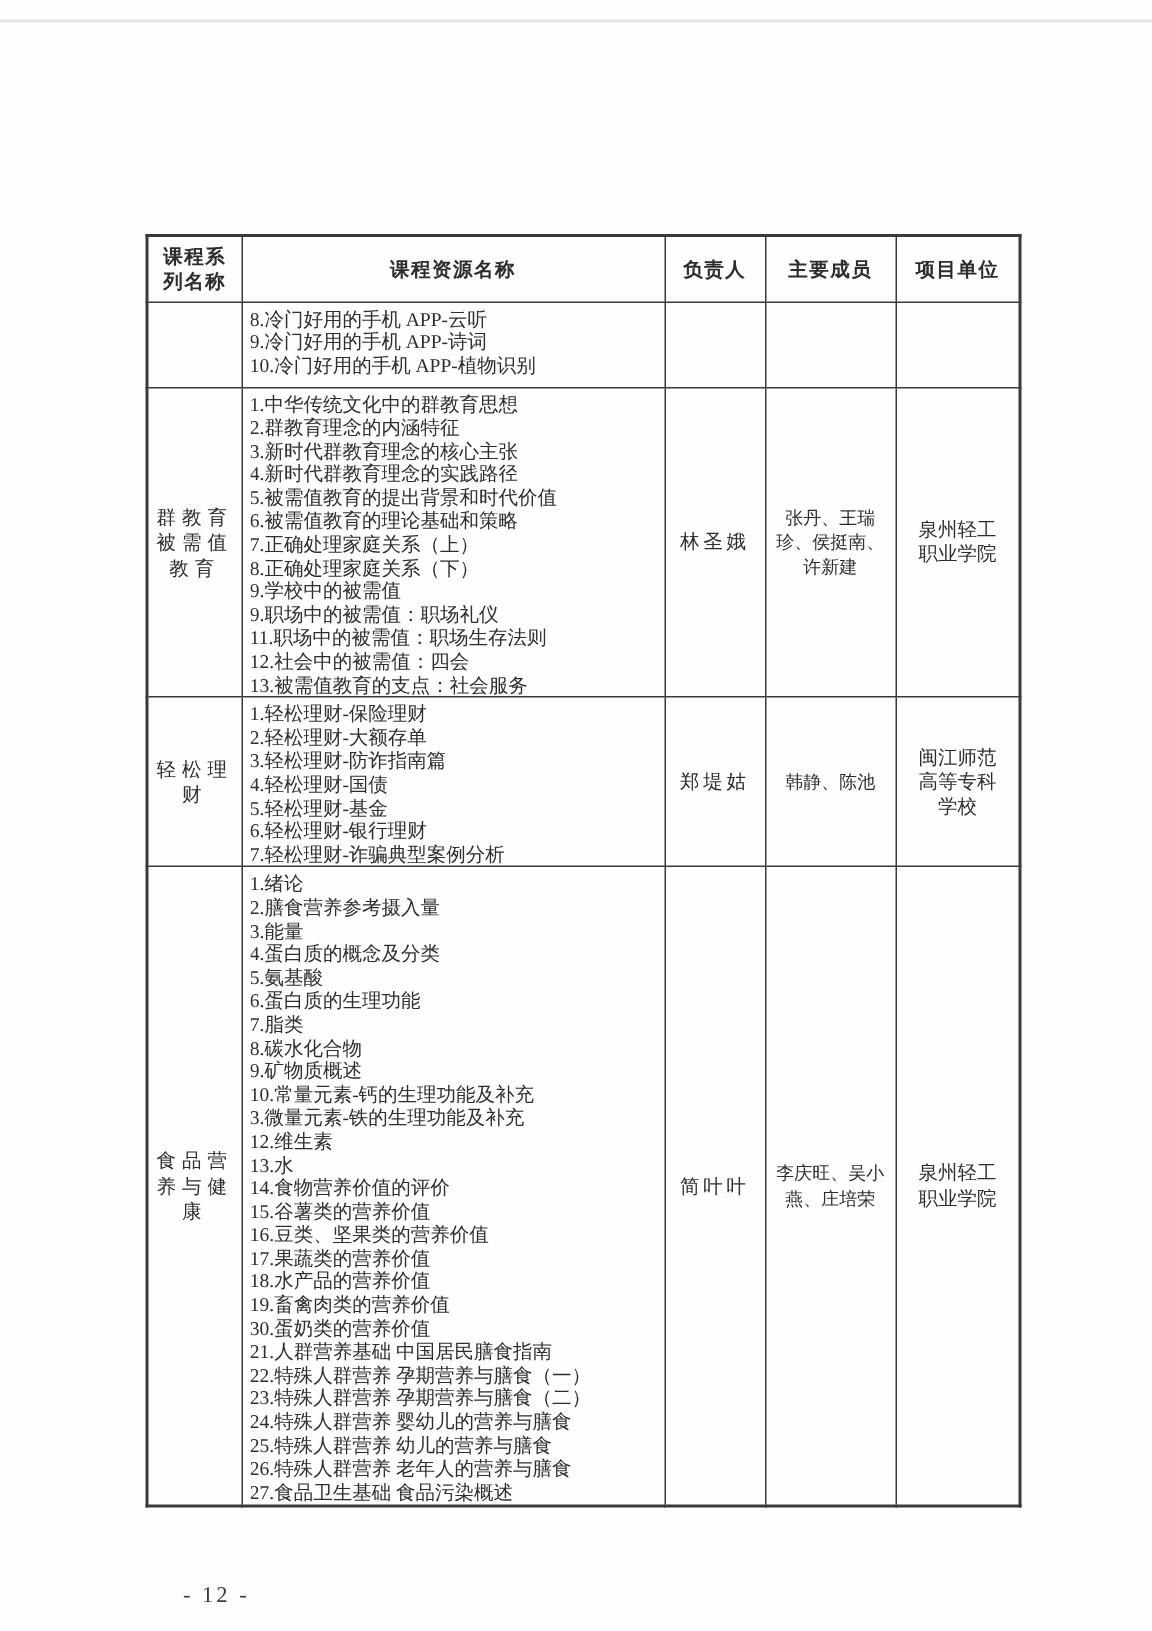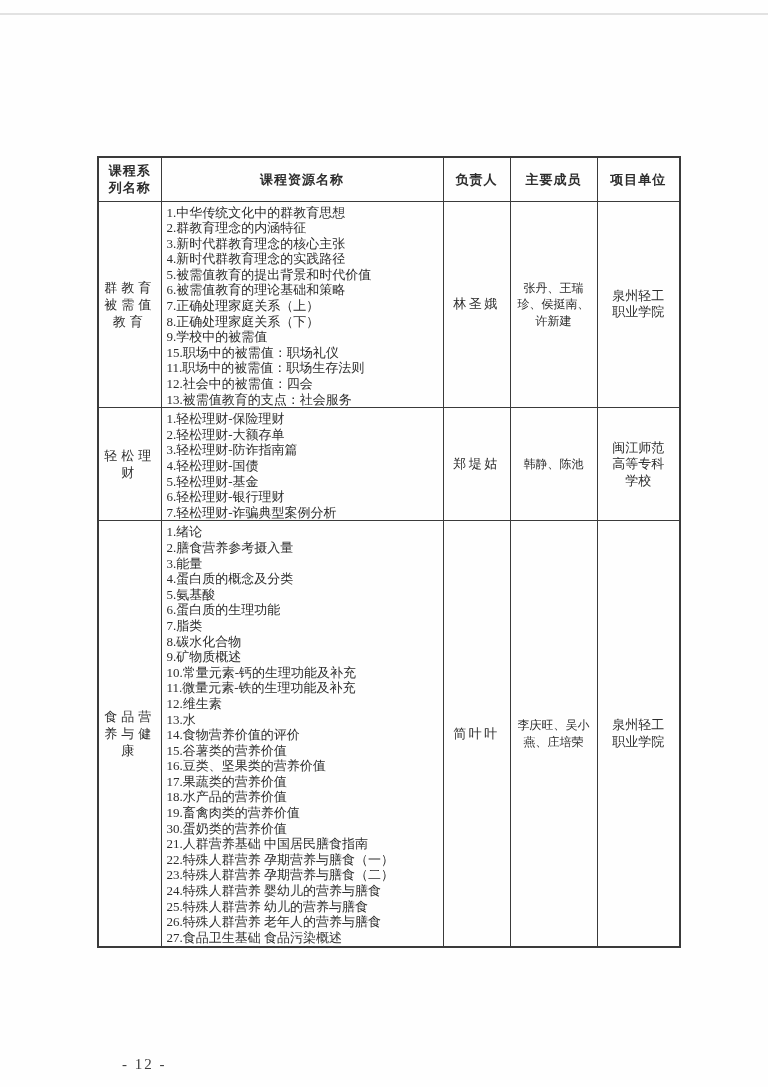--- a/index.html
+++ b/index.html
@@ -121,33 +121,44 @@
     <thead>
       <tr>
         <th>课程系列名称</th>
         <th>课程资源名称</th>
         <th>负责人</th>
         <th>主要成员</th>
         <th>项目单位</th>
       </tr>
     </thead>
     <tbody>
+        <tr style="height: 57px;">
+          <td class="c-series"></td>
+          <td class="c-items">
+            <div class="item-line">8.冷门好用的手机 APP-云听</div>
+            <div class="item-line">9.冷门好用的手机 APP-诗词</div>
+            <div class="item-line">10.冷门好用的手机 APP-植物识别</div>
+          </td>
+          <td class="c-leader"></td>
+          <td class="c-members"></td>
+          <td class="c-unit"></td>
+        </tr>
         <tr style="height: 202px;">
           <td class="c-series">群教育被需值教育</td>
           <td class="c-items">
             <div class="item-line">1.中华传统文化中的群教育思想</div>
             <div class="item-line">2.群教育理念的内涵特征</div>
             <div class="item-line">3.新时代群教育理念的核心主张</div>
             <div class="item-line">4.新时代群教育理念的实践路径</div>
             <div class="item-line">5.被需值教育的提出背景和时代价值</div>
             <div class="item-line">6.被需值教育的理论基础和策略</div>
             <div class="item-line">7.正确处理家庭关系（上）</div>
             <div class="item-line">8.正确处理家庭关系（下）</div>
             <div class="item-line">9.学校中的被需值</div>
-            <div class="item-line">15.职场中的被需值：职场礼仪</div>
+            <div class="item-line">9.职场中的被需值：职场礼仪</div>
             <div class="item-line">11.职场中的被需值：职场生存法则</div>
             <div class="item-line">12.社会中的被需值：四会</div>
             <div class="item-line">13.被需值教育的支点：社会服务</div>
           </td>
           <td class="c-leader">林圣娥</td>
           <td class="c-members">张丹、王瑞珍、侯挺南、许新建</td>
           <td class="c-unit">泉州轻工职业学院</td>
         </tr>
         <tr style="height: 105px;">
           <td class="c-series">轻松理财</td>
@@ -170,21 +181,21 @@
             <div class="item-line">1.绪论</div>
             <div class="item-line">2.膳食营养参考摄入量</div>
             <div class="item-line">3.能量</div>
             <div class="item-line">4.蛋白质的概念及分类</div>
             <div class="item-line">5.氨基酸</div>
             <div class="item-line">6.蛋白质的生理功能</div>
             <div class="item-line">7.脂类</div>
             <div class="item-line">8.碳水化合物</div>
             <div class="item-line">9.矿物质概述</div>
             <div class="item-line">10.常量元素-钙的生理功能及补充</div>
-            <div class="item-line">11.微量元素-铁的生理功能及补充</div>
+            <div class="item-line">3.微量元素-铁的生理功能及补充</div>
             <div class="item-line">12.维生素</div>
             <div class="item-line">13.水</div>
             <div class="item-line">14.食物营养价值的评价</div>
             <div class="item-line">15.谷薯类的营养价值</div>
             <div class="item-line">16.豆类、坚果类的营养价值</div>
             <div class="item-line">17.果蔬类的营养价值</div>
             <div class="item-line">18.水产品的营养价值</div>
             <div class="item-line">19.畜禽肉类的营养价值</div>
             <div class="item-line">30.蛋奶类的营养价值</div>
             <div class="item-line">21.人群营养基础 中国居民膳食指南</div>

